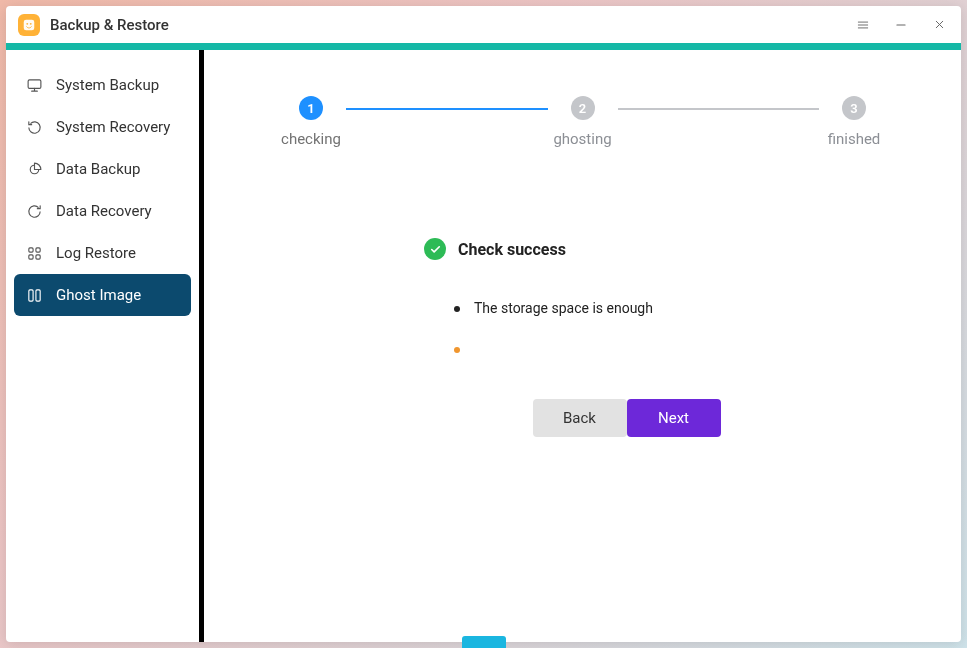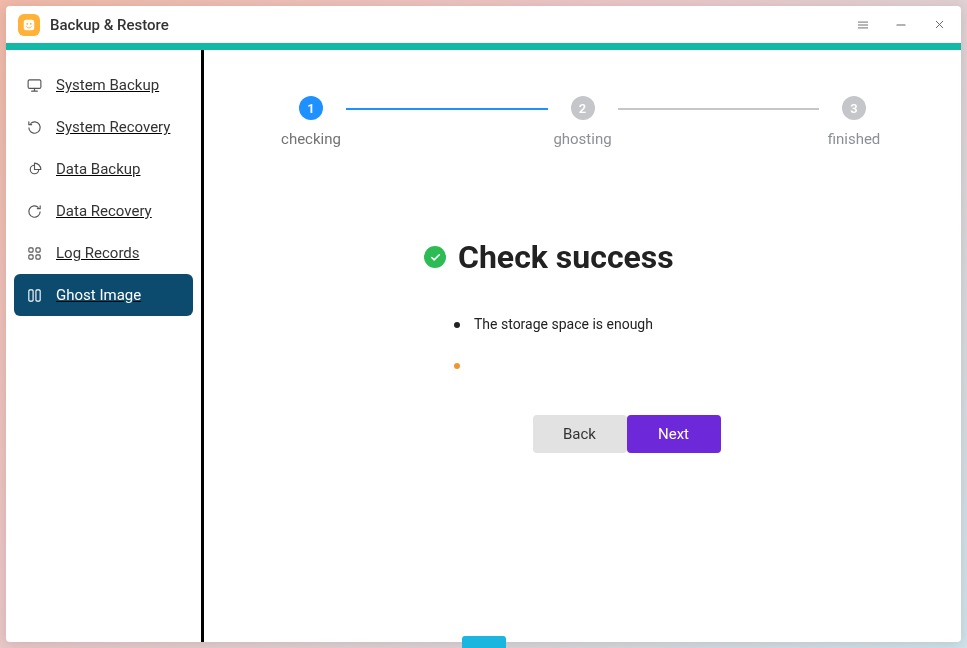--- a/index.html
+++ b/index.html
@@ -5,38 +5,38 @@
     * { margin:0; padding:0; box-sizing:border-box; font-family:-apple-system,BlinkMacSystemFont,"Segoe UI",Roboto,Arial,sans-serif; }
     body { background:linear-gradient(135deg,#f0b9a8 0%,#ecc5c5 35%,#cfe3ea 100%); width:967px; height:648px; overflow:hidden; padding:6px; }
     .window { background:#fff; border-radius:4px; width:100%; height:100%; display:flex; flex-direction:column; box-shadow:0 2px 14px rgba(0,0,0,.12); position:relative; }
     .titlebar { height:44px; display:flex; align-items:center; padding:0 12px; border-bottom:7px solid #14b8a6; }
     .app-logo { width:22px; height:22px; border-radius:6px; background:#ffb237; display:flex; align-items:center; justify-content:center; margin-right:10px; }
     .app-logo svg { display:block; }
     .app-title { font-size:15px; color:#333; font-weight:500; }
     .win-controls { margin-left:auto; display:flex; align-items:center; gap:18px; color:#555; }
     .win-controls .ctrl { width:20px; height:20px; display:flex; align-items:center; justify-content:center; cursor:pointer; }
     .body { flex:1; display:flex; min-height:0; }
-    .sidebar { width:198px; border-right:3px solid #000000; padding:14px 8px;text-decoration:underline; }
+    .sidebar { width:198px; border-right:5px solid #000000; padding:14px 8px; }
     .side-item { display:flex; align-items:center; height:42px; padding:0 10px; border-radius:6px; cursor:pointer; color:#333; font-size:15px; margin-bottom:0; }
     .side-item .icon { width:20px; height:20px; display:flex; align-items:center; justify-content:center; margin-right:12px; color:#555; }
     .side-item.active { background:#0c4a6e; color:#fff; }
     .side-item.active .icon { color:#fff; }
     .main { flex:1; padding:46px 72px 30px; display:flex; flex-direction:column; position:relative; }
     .stepper { display:flex; align-items:flex-start; justify-content:space-between; margin-bottom:90px; }
     .step { display:flex; flex-direction:column; align-items:center; gap:10px; width:70px; }
     .step-circle { width:24px; height:24px; border-radius:50%; background:#c4c6ca; color:#fff; font-size:13px; font-weight:600; display:flex; align-items:center; justify-content:center; }
     .step.active .step-circle { background:#1e90ff; }
     .step-label { font-size:15px; color:#8c8f95; }
     .step.active .step-label { color:#737373; }
     .step-line { flex:1; height:2px; margin-top:12px; background:#c4c6ca; }
     .step-line.active { background:#1e90ff; }
     .content { padding-left:148px; padding-right:60px; }
     .status-row { display:flex; align-items:center; gap:12px; margin-bottom:38px; }
     .check-circle { width:22px; height:22px; border-radius:50%; background:#2dbb56; display:flex; align-items:center; justify-content:center; }
-    .status-title { font-size:32px; font-weight:700; color:#222; }
+    .status-title { font-size:16px; font-weight:700; color:#222; }
     .bullets { padding-left:30px; }
     .bullet { display:flex; align-items:flex-start; gap:14px; margin-bottom:20px; font-size:14px; line-height:1.5; }
     .bullet .dot { width:6px; height:6px; border-radius:50%; margin-top:8px; flex-shrink:0; }
     .bullet.black { color:#222; }
     .bullet.black .dot { background:#222; }
     .bullet.orange { color:#f0962e; }
     .bullet.orange .dot { background:#f0962e; }
     .bullet .txt { max-width:310px; }
     .footer-btns { display:flex; justify-content:center; margin-top:46px; }
     .btn { min-width:94px; height:38px; border:none; border-radius:4px; font-size:15px; cursor:pointer; padding:0 22px; }
@@ -117,21 +117,21 @@
       </div>
       <div class="side-item">
         <span class="icon">
           <svg width="17" height="17" viewBox="0 0 24 24" fill="none">
               <rect x="4" y="4" width="6" height="6" rx="1.5" stroke="currentColor" stroke-width="1.6"></rect>
               <rect x="14" y="4" width="6" height="6" rx="1.5" stroke="currentColor" stroke-width="1.6"></rect>
               <rect x="4" y="14" width="6" height="6" rx="1.5" stroke="currentColor" stroke-width="1.6"></rect>
               <rect x="14" y="14" width="6" height="6" rx="1.5" stroke="currentColor" stroke-width="1.6"></rect>
             </svg>
         </span>
-        <span>Log Records</span>
+        <span>Log Restore</span>
       </div>
       <div class="side-item active">
         <span class="icon">
           <svg width="17" height="17" viewBox="0 0 24 24" fill="none">
               <rect x="4" y="4" width="6" height="16" rx="1.5" stroke="currentColor" stroke-width="1.6"></rect>
               <rect x="14" y="4" width="6" height="16" rx="1.5" stroke="currentColor" stroke-width="1.6"></rect>
             </svg>
         </span>
         <span>Ghost Image</span>
       </div>

